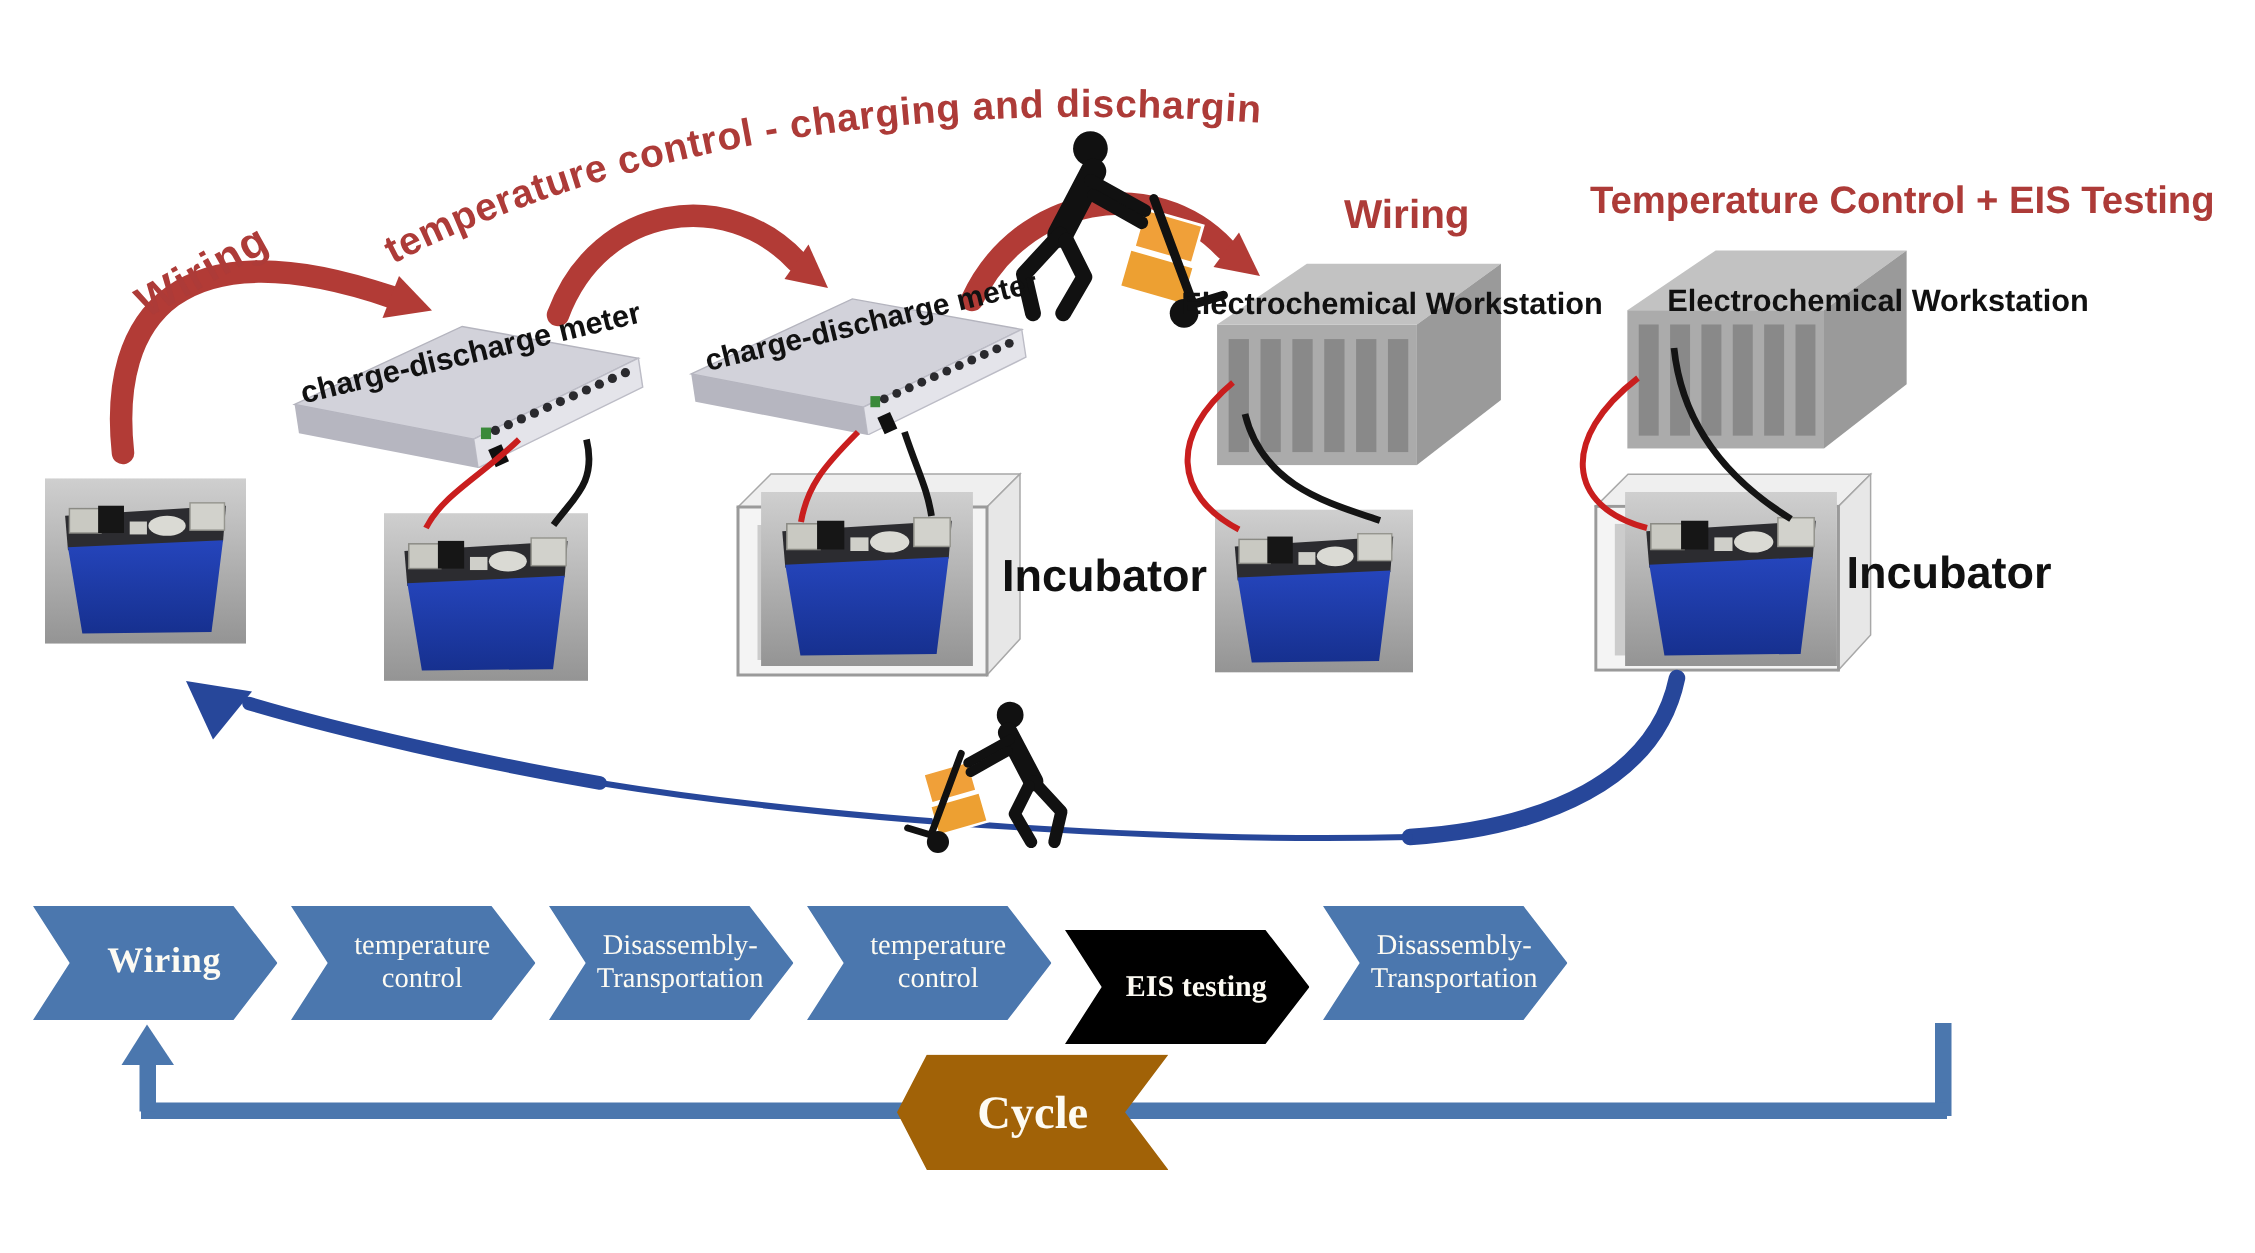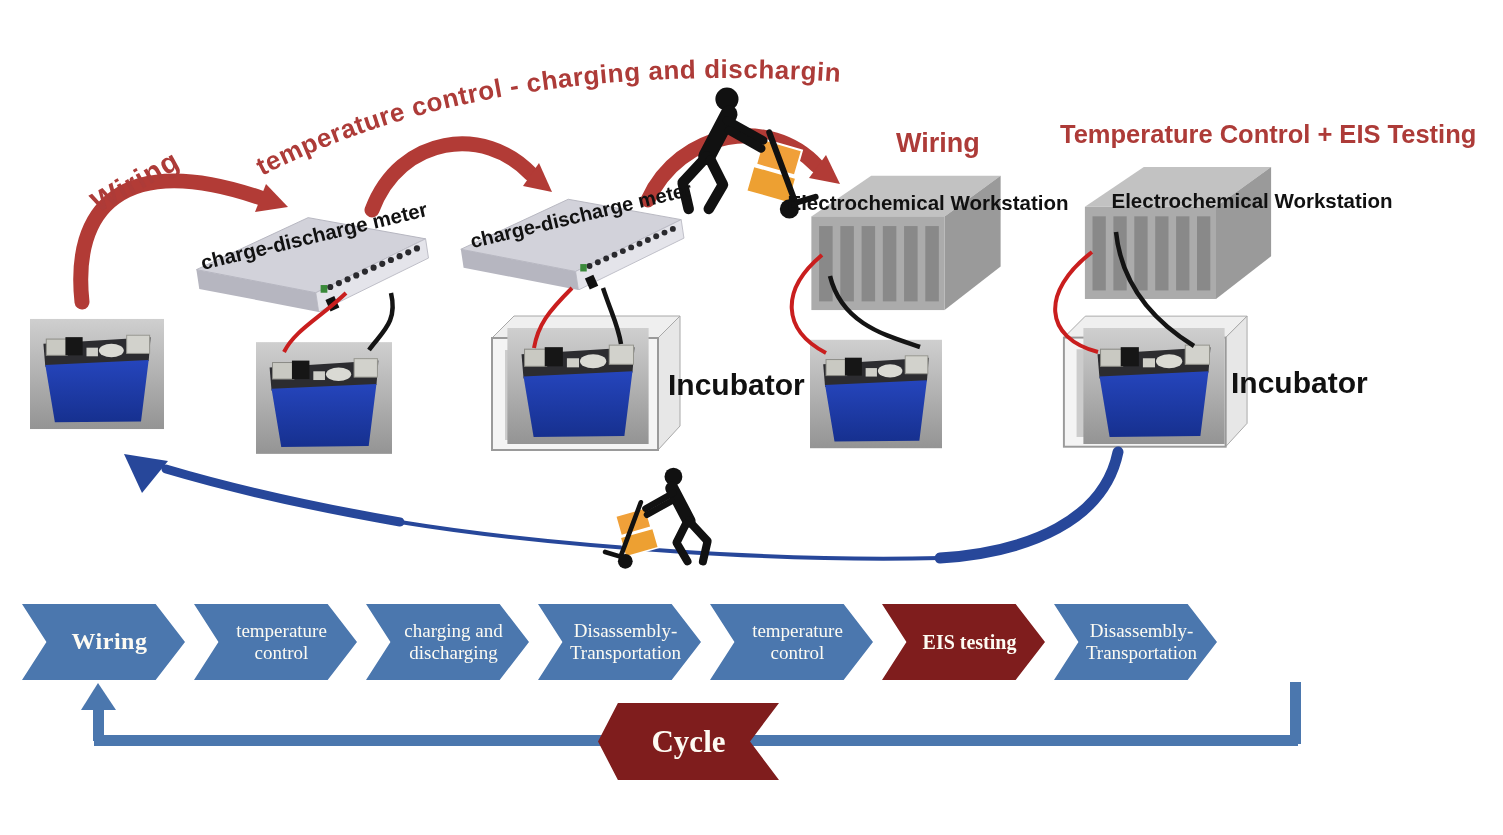--- a/index.html
+++ b/index.html
@@ -24,24 +24,24 @@
   .person{position:absolute;z-index:5;}
   #person-2{transform:scaleX(-1);}
   
   #flow{position:absolute;left:22px;top:604px;display:flex;z-index:4;}
   .chev{width:163px;height:76px;margin-right:9px;background:#4b77ae;flex:0 0 auto;
         clip-path:polygon(0% 0%,82% 0%,100% 50%,82% 100%,0% 100%,15% 50%);
         display:flex;align-items:center;justify-content:center;text-align:center;
         font-family:"Liberation Serif",serif;color:#fdfbf3;font-size:19px;line-height:1.15;
         padding:0 10px 0 22px;box-sizing:border-box;}
   .chev.bold span{font-weight:bold;font-size:24px;letter-spacing:.5px;}
-  .chev.accent{background:#7f1d1d;}
+  .chev.accent{background:#000000;margin-top:16px;}
   .chev.accent span{font-weight:bold;font-size:20px;}
   
-  #cycle-shape{position:absolute;left:598px;top:703px;width:181px;height:77px;background:#7f1d1d;z-index:4;
+  #cycle-shape{position:absolute;left:598px;top:703px;width:181px;height:77px;background:#a16207;z-index:4;
       clip-path:polygon(11% 0%,100% 0%,84% 50%,100% 100%,11% 100%,0% 50%);
       display:flex;align-items:center;justify-content:center;
       font-family:"Liberation Serif",serif;font-weight:bold;font-size:31px;color:#fdfbf3;}
   
   #overlay{position:absolute;left:0;top:0;z-index:3;pointer-events:none;}
   #arc-label-svg{position:absolute;left:0;top:0;z-index:6;pointer-events:none;}
   svg text{font-family:"Liberation Sans",sans-serif;}
 </style>
 </head>
 <body>
@@ -299,23 +299,20 @@
   <div class="lbl lbl-black" id="lbl-incubator-2" style="z-index:6">Incubator</div>
 
   <div id="flow">
     <div class="chev bold">
         <span>Wiring</span>
       </div>
     <div class="chev">
         <span>temperature control</span>
       </div>
     <div class="chev">
-        <span>charging and discharging</span>
-      </div>
-    <div class="chev">
         <span>Disassembly-Transportation</span>
       </div>
     <div class="chev">
         <span>temperature control</span>
       </div>
     <div class="chev accent">
         <span>EIS testing</span>
       </div>
     <div class="chev">
         <span>Disassembly-Transportation</span>

